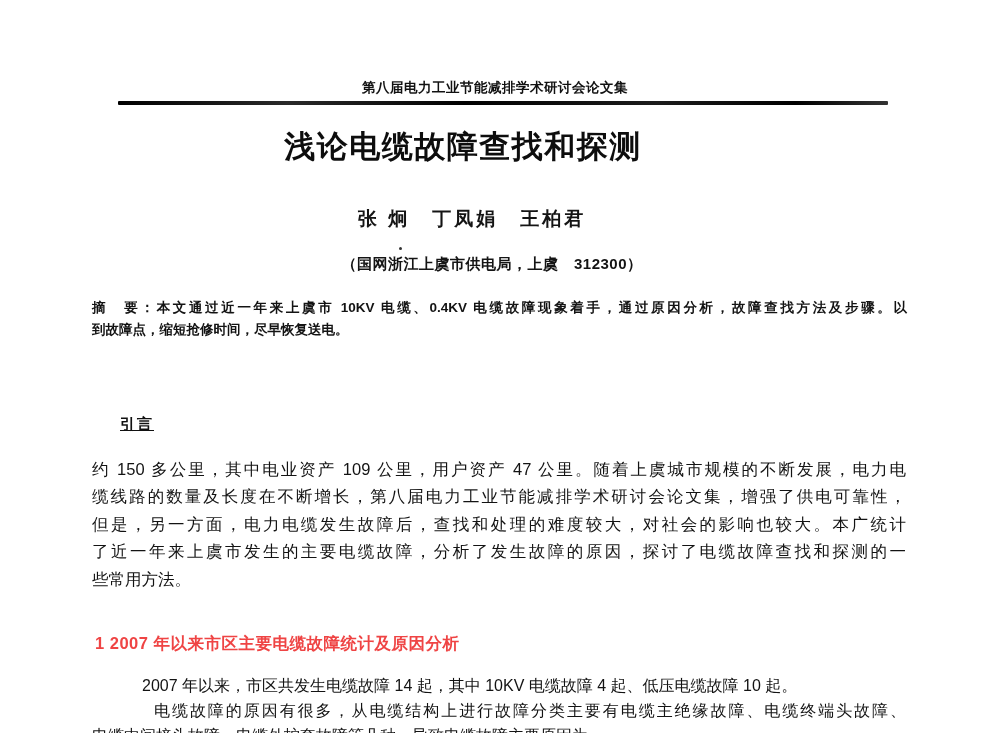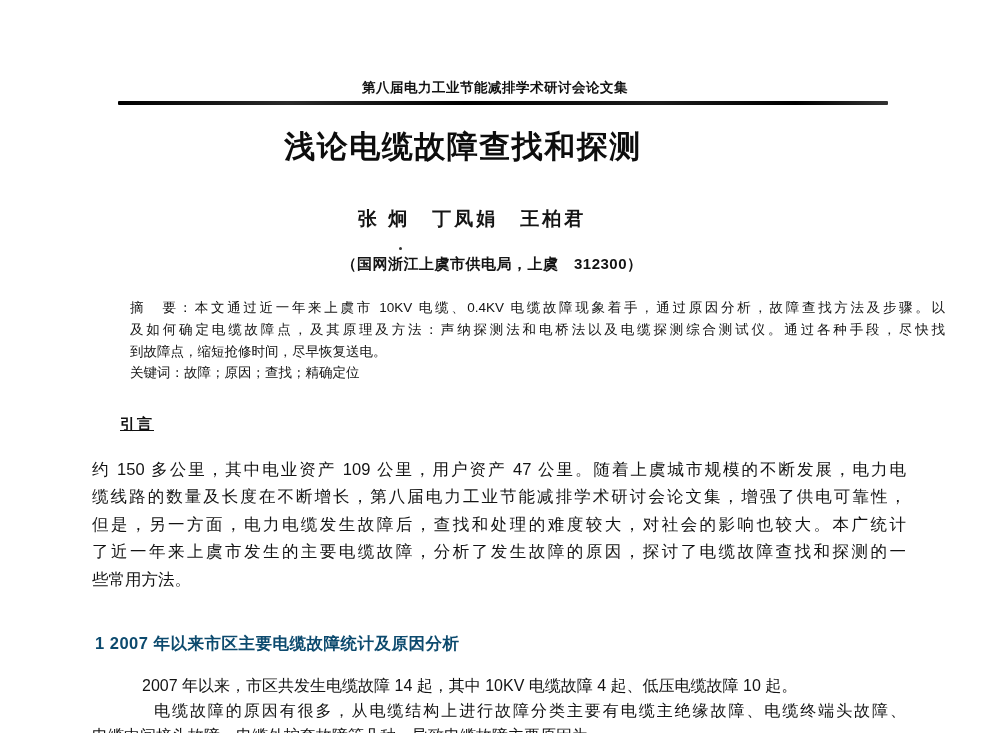--- a/index.html
+++ b/index.html
@@ -56,24 +56,23 @@
     font-size: 15px;
     font-weight: 600;
     letter-spacing: 0.5px;
     transform: translateX(-8px);
     color: #141414;
   }
 
   .abstract-block {
     top: 297px; left: 92px; width: 815px;
     font-size: 13.5px;
-    font-weight: 400;
+    font-weight: 700;
     line-height: 21.8px;
     color: #131313;
-    margin-left: 38px;
   }
   .intro-heading {
     top: 415px; left: 120px;
     font-size: 15px;
     font-weight: bold;
     letter-spacing: 2px;
     color: #111;
     text-decoration: underline;
   }
   .intro-block {
@@ -81,21 +80,21 @@
     font-size: 16.5px;
     line-height: 27.4px;
     font-weight: 500;
     color: #131313;
   }
   .section1-heading {
     top: 633px; left: 95px;
     font-size: 16.5px;
     font-weight: bold;
     letter-spacing: 0.5px;
-    color: #0c4a6e;
+    color: #ef4444;
     text-align: right;
   }
   .section1-block {
     top: 673px; left: 92px; width: 814px;
     font-size: 16px;
     line-height: 25px;
     font-weight: 500;
     color: #131313;
   }
 
@@ -124,23 +123,21 @@
 <h1 class="abs paper-title" style="margin:0;">浅论电缆故障查找和探测</h1>
 
 <div class="abs authors">张 炯　丁凤娟　王柏君</div>
 
 <div class="abs scan-speck"></div>
 
 <div class="abs affiliation">（国网浙江上虞市供电局，上虞　312300）</div>
 
 <div class="abs abstract-block">
   <div class="fill">摘　要：本文通过近一年来上虞市 10KV 电缆、0.4KV 电缆故障现象着手，通过原因分析，故障查找方法及步骤。以</div>
-  <div class="fill">及如何确定电缆故障点，及其原理及方法：声纳探测法和电桥法以及电缆探测综合测试仪。通过各种手段，尽快找</div>
   <div>到故障点，缩短抢修时间，尽早恢复送电。</div>
-  <div>关键词：故障；原因；查找；精确定位</div>
 </div>
 
 <div class="abs intro-heading">引言</div>
 
 <div class="abs intro-block">
   <div class="fill">约 150 多公里，其中电业资产 109 公里，用户资产 47 公里。随着上虞城市规模的不断发展，电力电</div>
   <div class="fill">缆线路的数量及长度在不断增长，第八届电力工业节能减排学术研讨会论文集，增强了供电可靠性，</div>
   <div class="fill">但是，另一方面，电力电缆发生故障后，查找和处理的难度较大，对社会的影响也较大。本广统计</div>
   <div class="fill">了近一年来上虞市发生的主要电缆故障，分析了发生故障的原因，探讨了电缆故障查找和探测的一</div>
   <div>些常用方法。</div>

